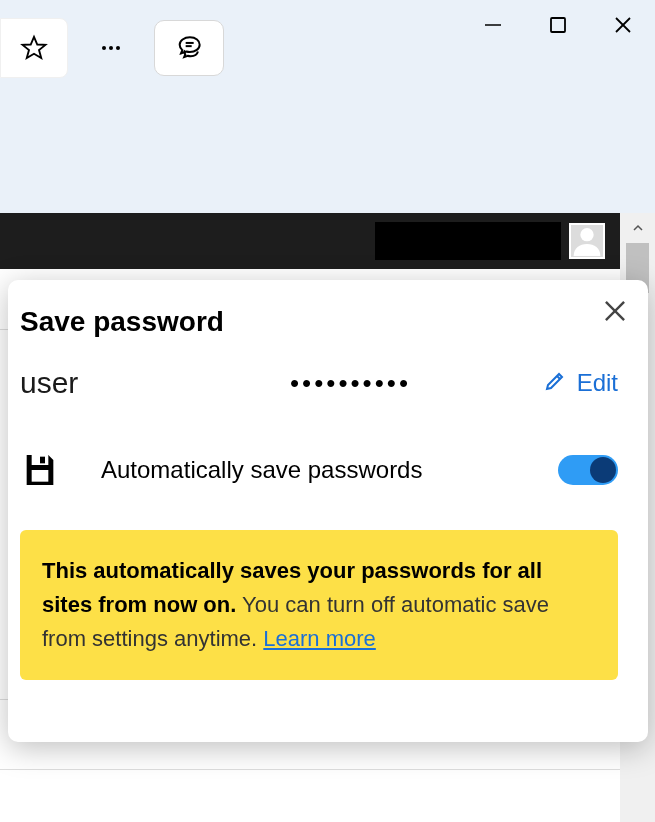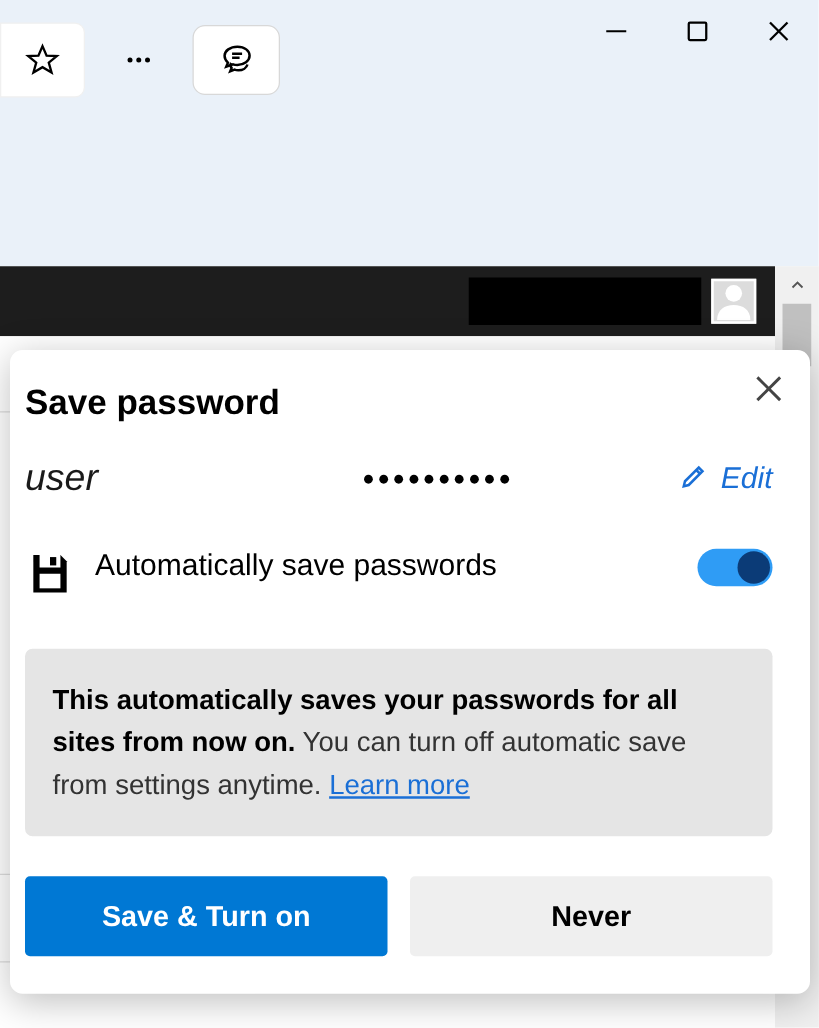--- a/index.html
+++ b/index.html
@@ -168,22 +168,21 @@
   }
   .dialog-title {
     font-size: 28px;
     font-weight: 700;
     color: #000;
     margin-bottom: 28px;
   }
   .cred-row {
     display: flex;
     align-items: center;
-    margin-bottom: 39px;
-    font-style: italic;
+    margin-bottom: 50px;
   }
   .username {
     font-size: 30px;
     font-weight: 400;
     color: #1a1a1a;
     width: 270px;
   }
   .password-dots {
     flex: 1;
     font-size: 26px;
@@ -193,22 +192,22 @@
   .edit-link {
     display: flex;
     gap: 10px;
     color: #1a6fd6;
     font-size: 24px;
     cursor: pointer;
   }
 
   .auto-row {
     display: flex;
-    align-items: flex-start;
-    gap: 16px;
+    align-items: center;
+    gap: 41px;
     margin-bottom: 40px;
   }
   .auto-label {
     flex: 1;
     font-size: 24px;
     color: #000;
   }
   .toggle {
     width: 60px;
     height: 30px;
@@ -221,21 +220,21 @@
     position: absolute;
     right: 2px;
     top: 2px;
     width: 26px;
     height: 26px;
     border-radius: 50%;
     background: #0b3b77;
   }
 
   .info-box {
-    background: #e5e5e5;
+    background: #fde047;
     border-radius: 6px;
     padding: 24px 22px;
     font-size: 22px;
     line-height: 1.55;
     color: #333;
     margin-bottom: 32px;
   }
   .info-box .bold { font-weight: 700; color: #000; }
   .learn-link {
     color: #1a6fd6;
@@ -374,17 +373,13 @@
     <div class="auto-label">Automatically save passwords</div>
     <div class="toggle">
       <div class="toggle-knob"></div>
     </div>
   </div>
 
   <div class="info-box">
     <span class="bold">This automatically saves your passwords for all sites from now on.</span><span> You can turn off automatic save from settings anytime. </span><span class="learn-link">Learn more</span>
   </div>
 
-  <div class="btn-row">
-    <div class="btn btn-primary">Save &amp; Turn on</div>
-    <div class="btn btn-secondary">Never</div>
-  </div>
 </div>
 
 </body></html>

